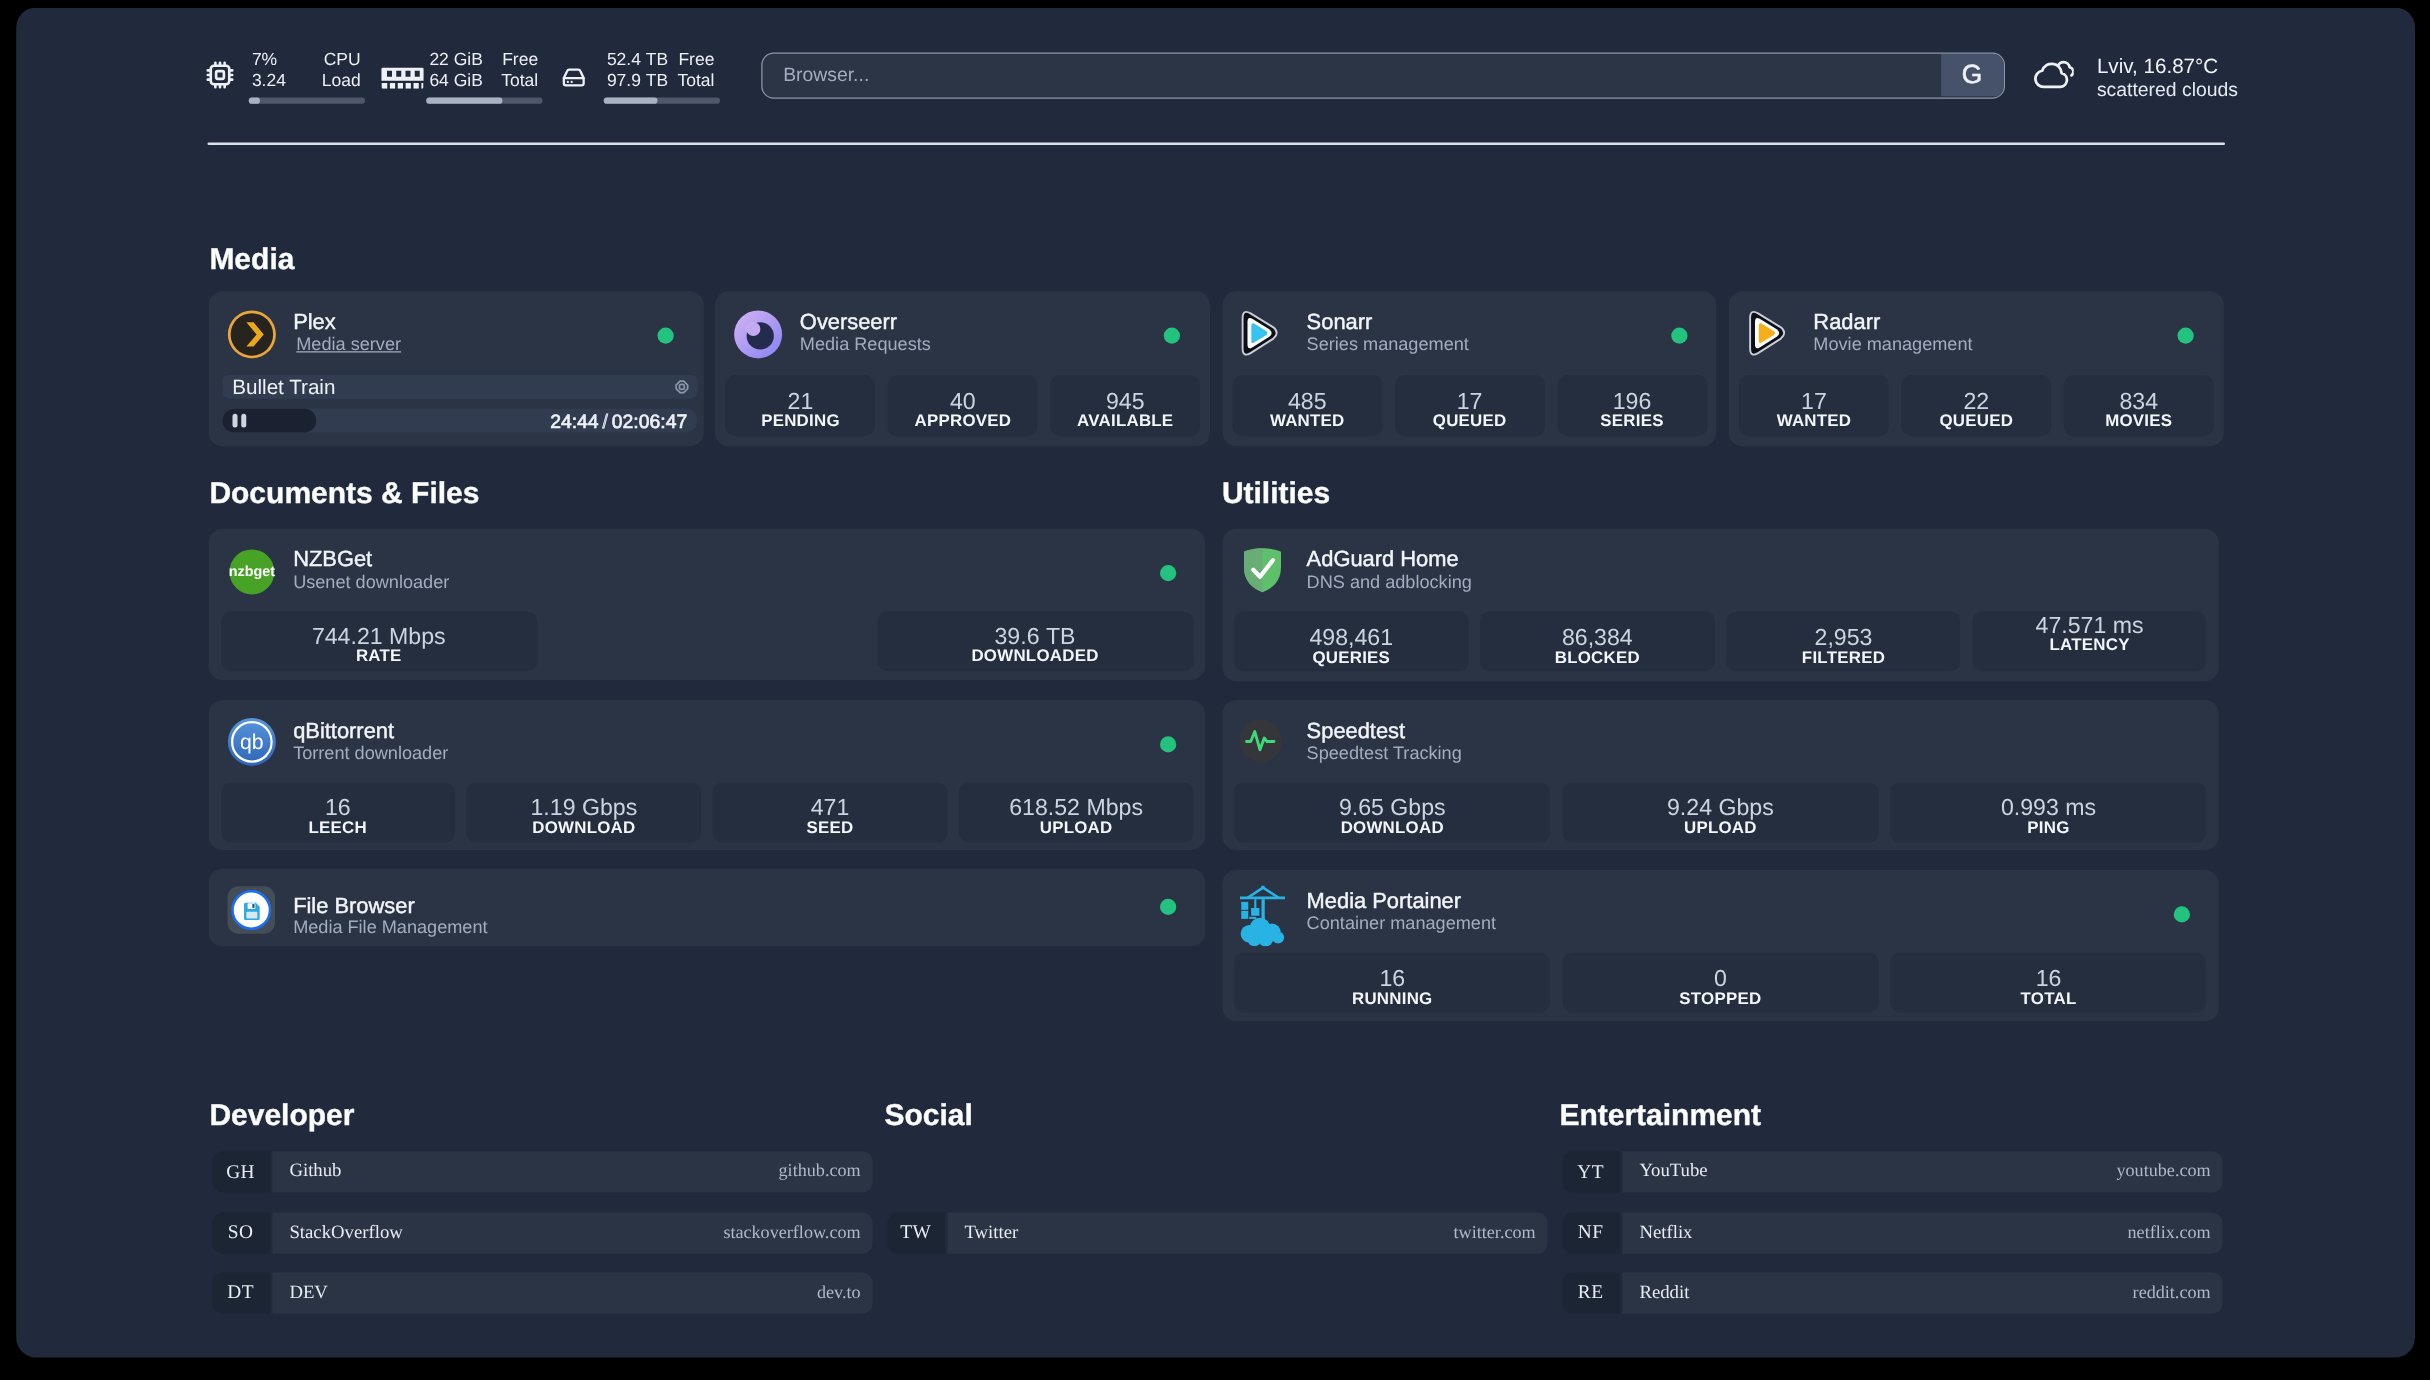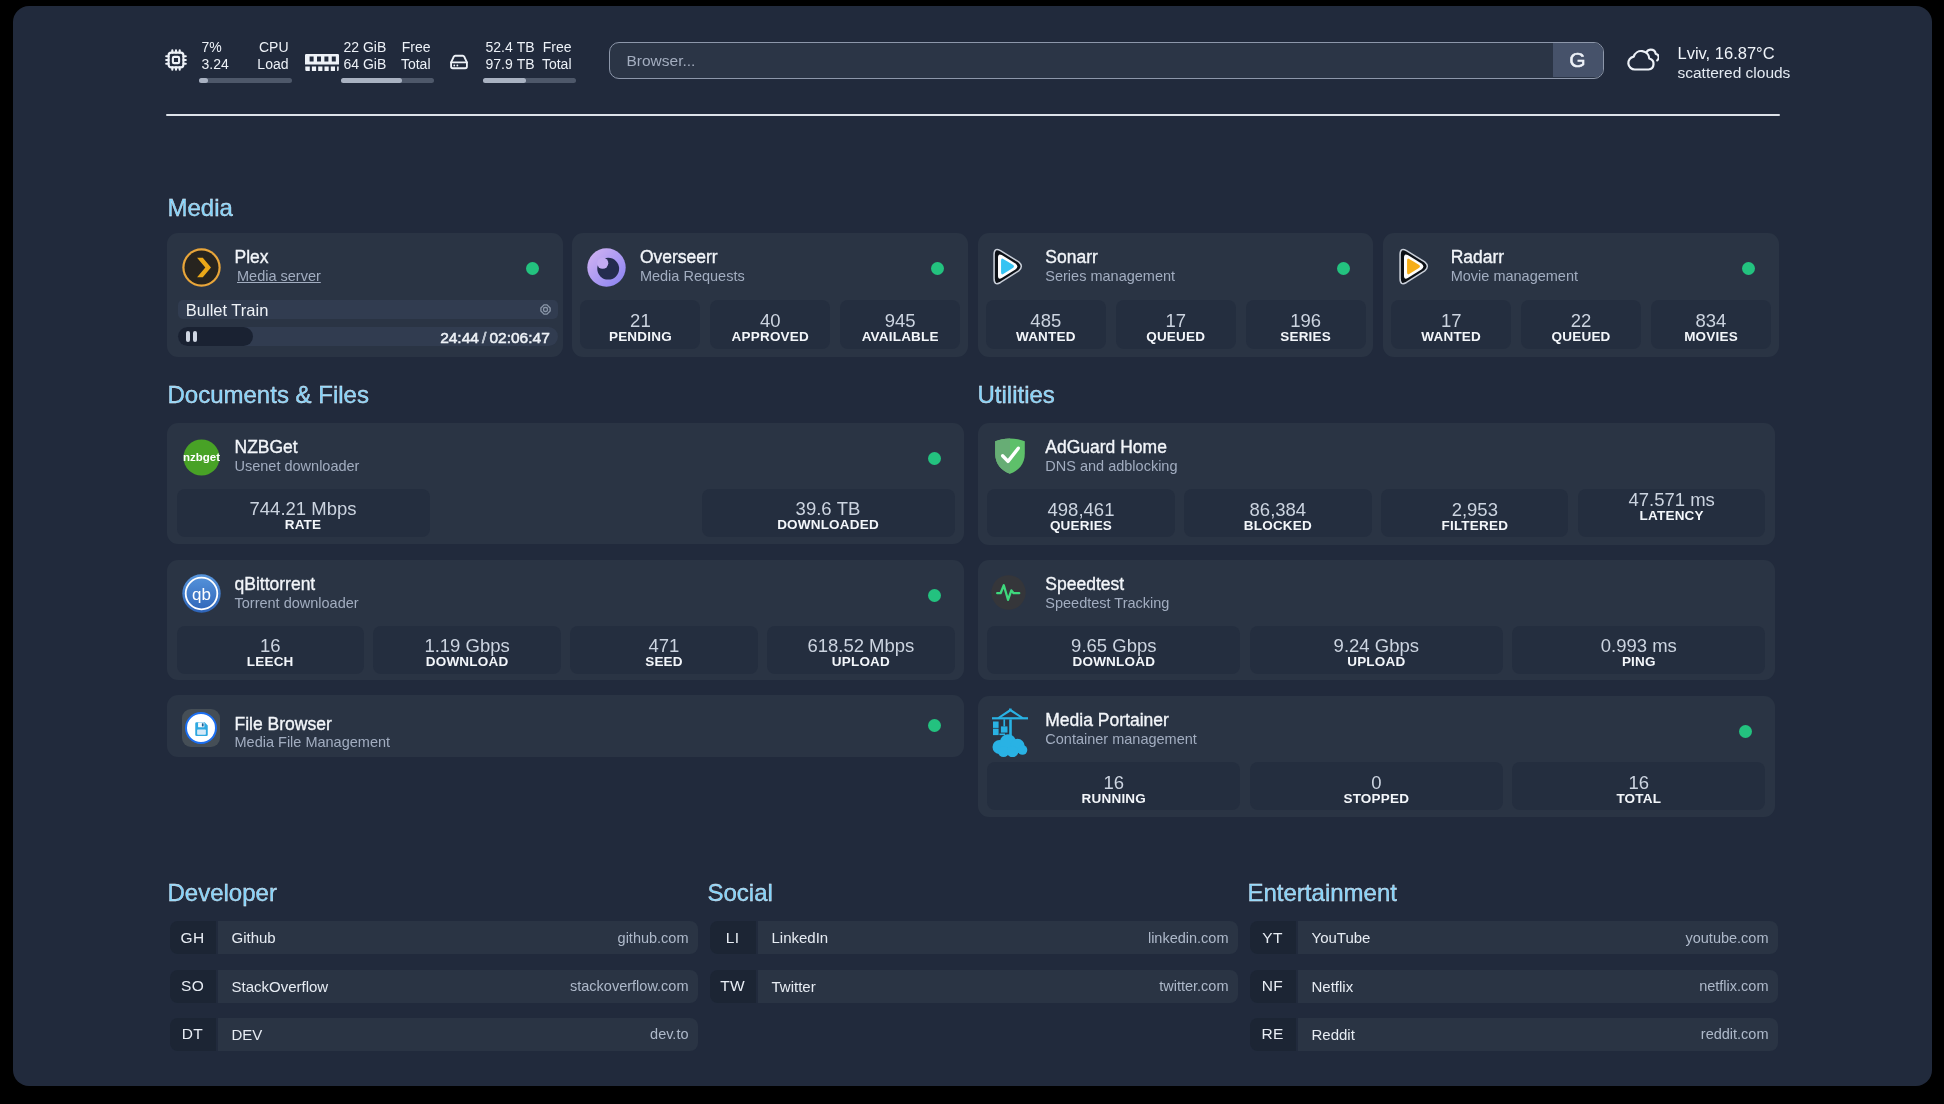--- a/index.html
+++ b/index.html
@@ -9,22 +9,22 @@
            border-radius:16px; background:#212a3c; overflow:hidden; will-change:transform; }
   .layer { position:absolute; left:-12.5px; top:-6px; width:1944px; height:1104px; opacity:.999; }
   .abs { position:absolute; }
   .card { position:absolute; background:#2a3444; border-radius:11px; }
   .statbox { position:absolute; background:#242e3f; border-radius:8px; text-align:center; }
   .sv { font-size:18.5px; color:#ccd4e0; line-height:1; }
   .sl { font-size:13.5px; font-weight:700; color:#f3f6fa; line-height:1; letter-spacing:0.2px; }
   .t  { position:absolute; font-size:17.5px; font-weight:400; -webkit-text-stroke:0.35px #f2f5f9; color:#f2f5f9; line-height:1; }
   .d  { position:absolute; font-size:14.5px; color:#a2adc0; line-height:1; }
   .dot { position:absolute; width:13px; height:13px; border-radius:50%; background:#23c27f; }
-  .h2 { position:absolute; font-size:24px; font-weight:400; -webkit-text-stroke:0.35px #e4eaf3; color:#7dd3fc; line-height:1; }
-  .bmrow { position:absolute; height:33px; }
+  .h2 { position:absolute; font-size:24px; font-weight:700; -webkit-text-stroke:0.35px #e4eaf3; color:#ffffff; line-height:1; }
+  .bmrow { position:absolute; height:33px;font-family:Liberation Serif, serif; }
   .ab { position:absolute; left:0; top:0; width:46px; height:33px; background:#1c2534;
         border-radius:8px 0 0 8px; color:#e8edf4; font-size:15.5px; font-weight:400;
         display:flex; align-items:center; justify-content:center; letter-spacing:0.3px; }
   .pill { position:absolute; left:48px; right:0; top:0; height:33px; background:#2a3444;
           border-radius:0 8px 8px 0; display:flex; align-items:center; }
   .pill .nm { font-size:15px; color:#e7ecf3; margin-left:14px; flex:1; }
   .pill .url { font-size:14.5px; color:#aeb9ca; margin-right:9px; }
   .tv { font-size:14px; color:#edf1f7; line-height:17.6px; }
 </style>
 </head>
@@ -350,27 +350,20 @@
         </div>
 </div>
 <div class="bmrow" style="left:169px; top:1017.5px; width:528px;">
   <div class="ab">DT</div>
   <div class="pill">
           <span class="nm">DEV</span>
           <span class="url">dev.to</span>
         </div>
 </div>
 
-<div class="bmrow" style="left:709px; top:921px; width:528px;">
-  <div class="ab">LI</div>
-  <div class="pill">
-          <span class="nm">LinkedIn</span>
-          <span class="url">linkedin.com</span>
-        </div>
-</div>
 <div class="bmrow" style="left:709px; top:969.5px; width:528px;">
   <div class="ab">TW</div>
   <div class="pill">
           <span class="nm">Twitter</span>
           <span class="url">twitter.com</span>
         </div>
 </div>
 
 <div class="bmrow" style="left:1249px; top:921px; width:528px;">
   <div class="ab">YT</div>

